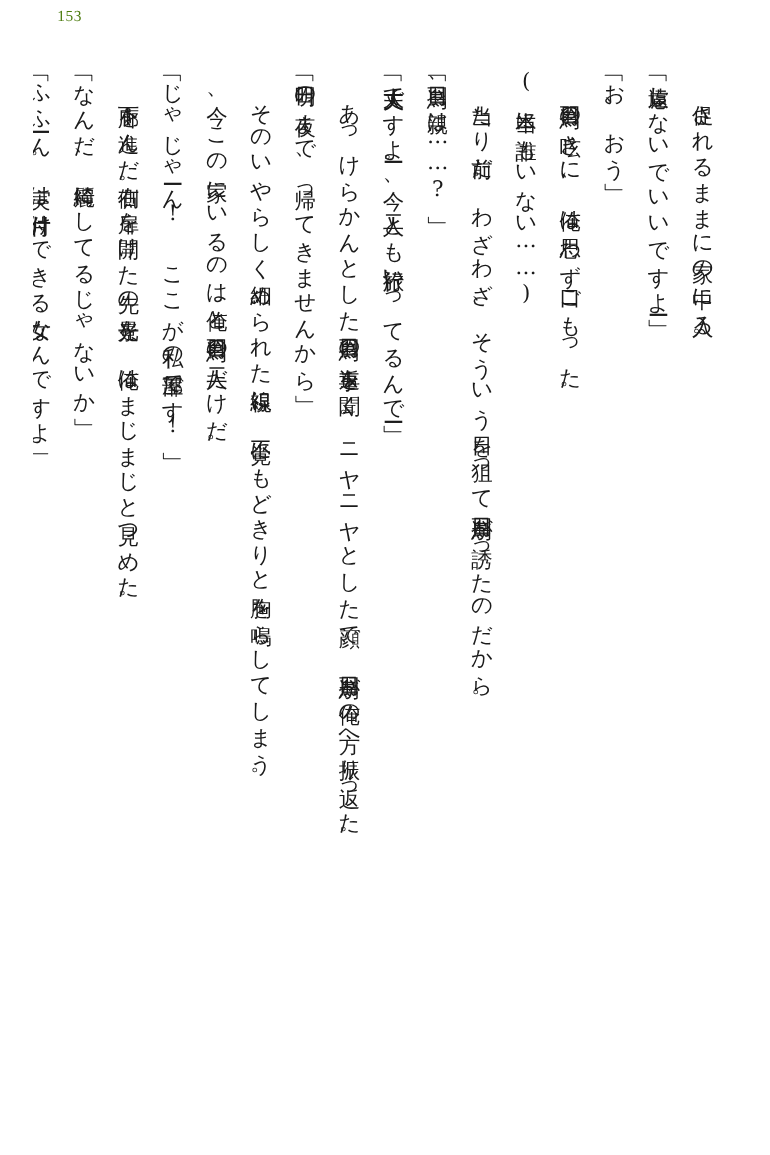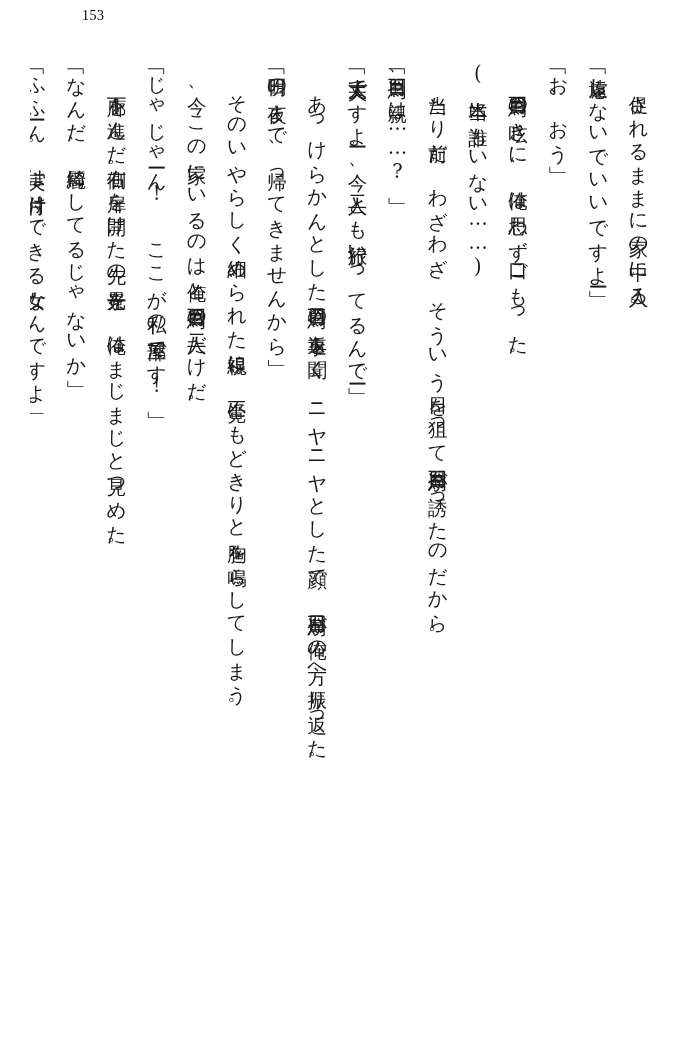--- a/index.html
+++ b/index.html
@@ -18,25 +18,25 @@
   .page {
     width: 700px;
     height: 1050px;
     position: relative;
     box-sizing: border-box;
     background: #fff;
   }
   .page-number {
     position: absolute;
     top: 8px;
-    left: 82px;
+    left: 52px;
     font-size: 14px;
     font-family: "Liberation Serif", "DejaVu Serif", serif;
     letter-spacing: 0.5px;
-    color: #000000;
+    color: #4d7c0f;
   }
   .text-body {
     position: absolute;
     top: 62px;
     left: 30px;
     width: 628px;
     height: 930px;
     writing-mode: vertical-rl;
     text-orientation: upright;
     direction: ltr;

